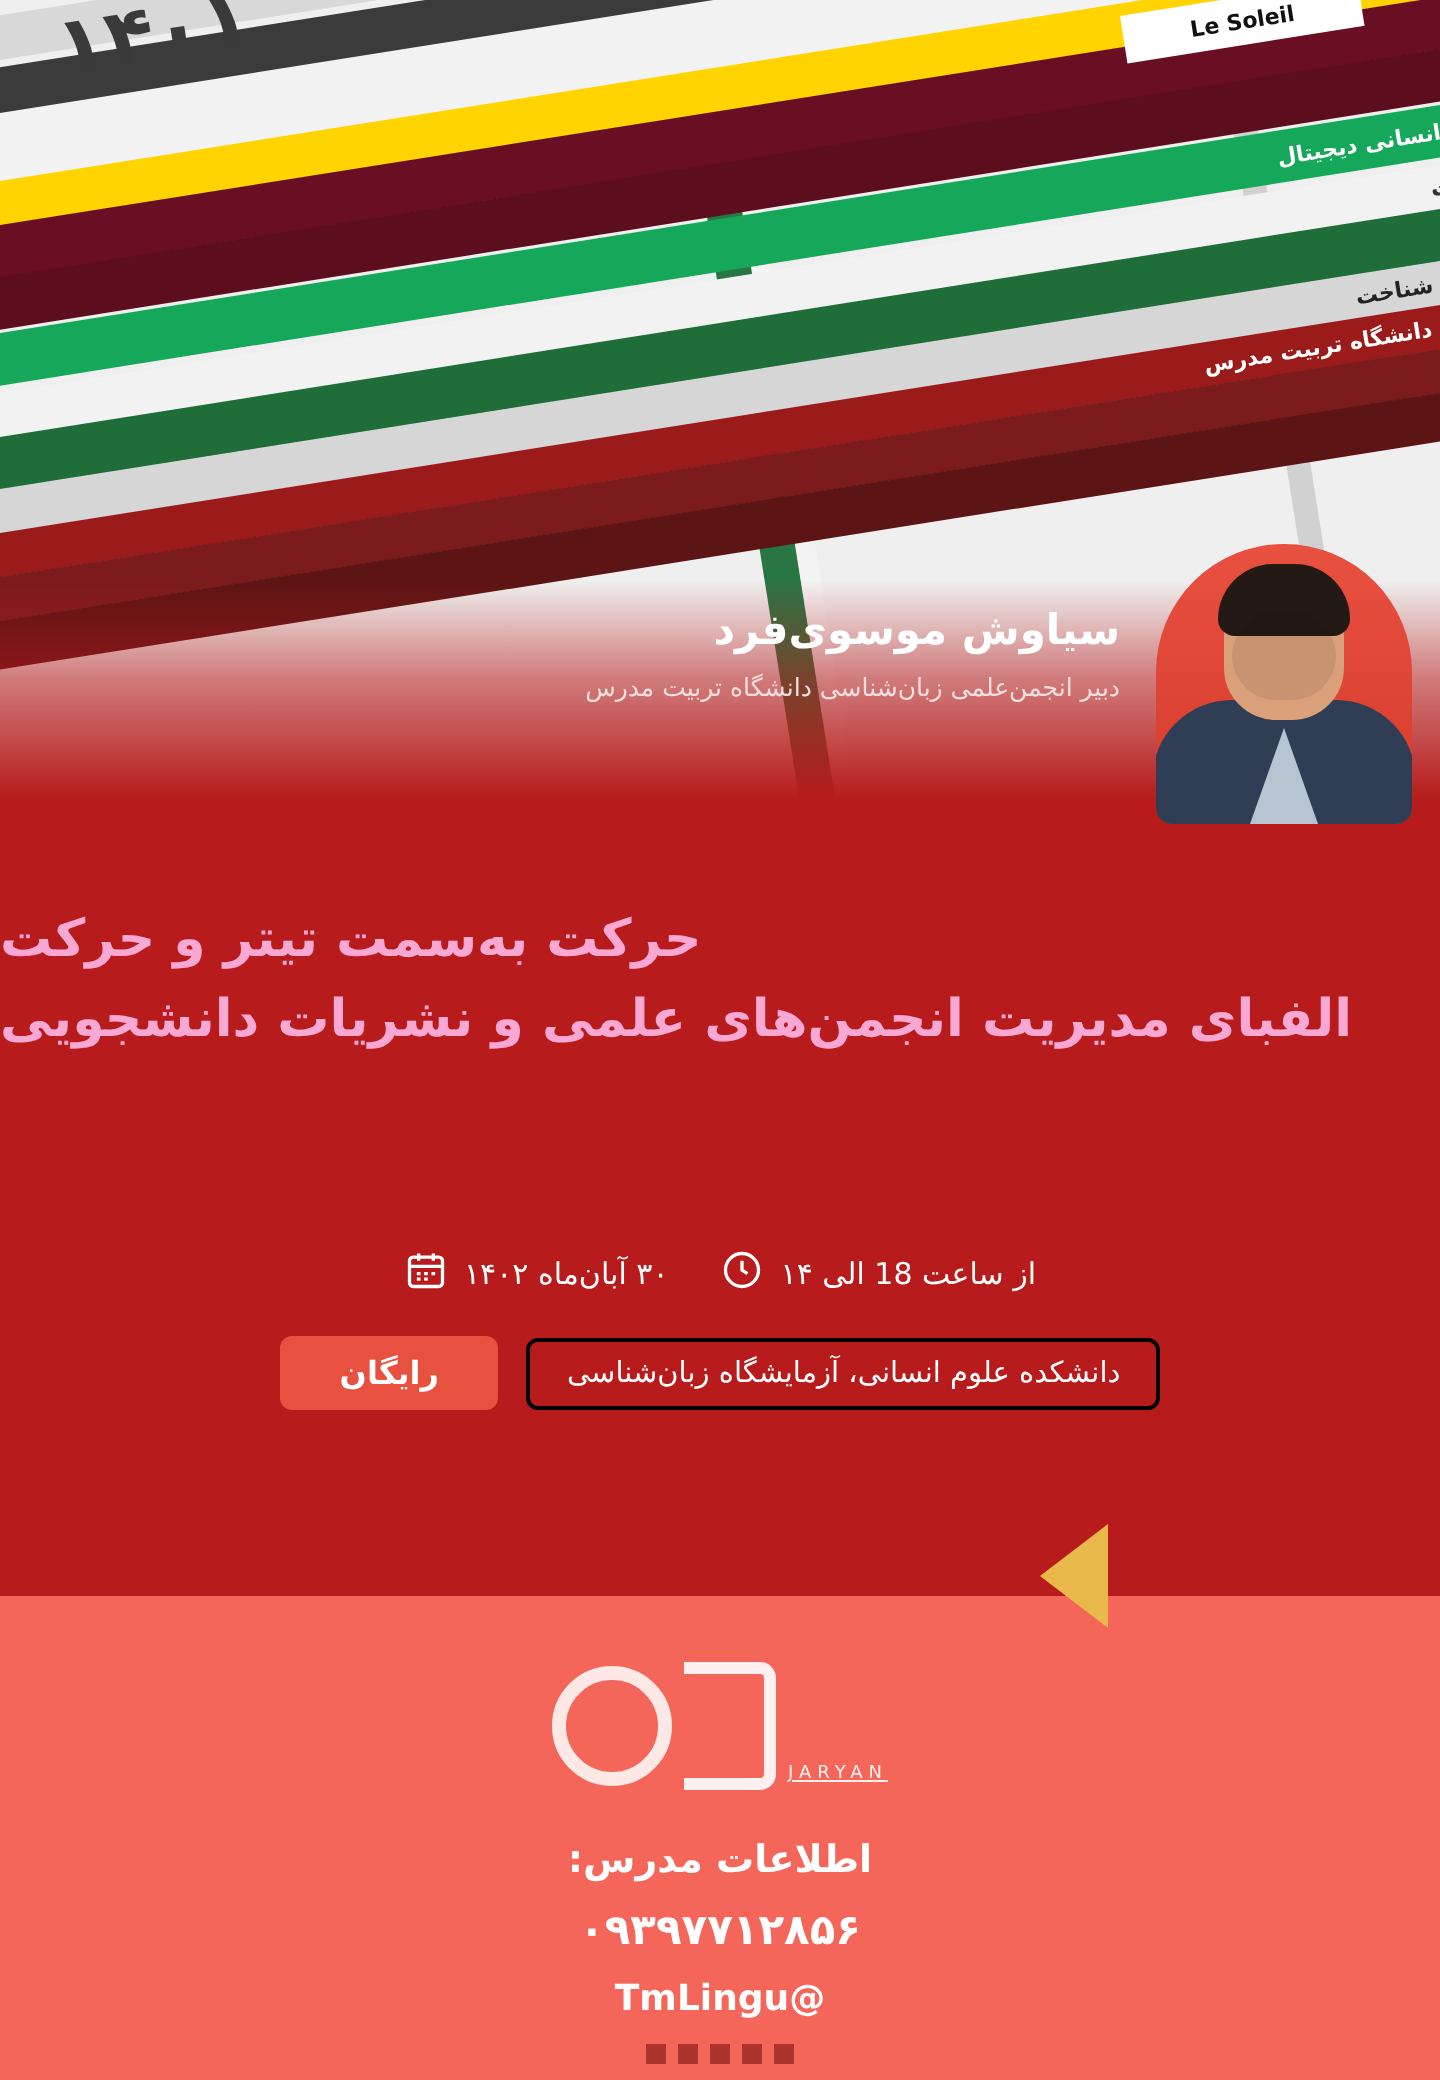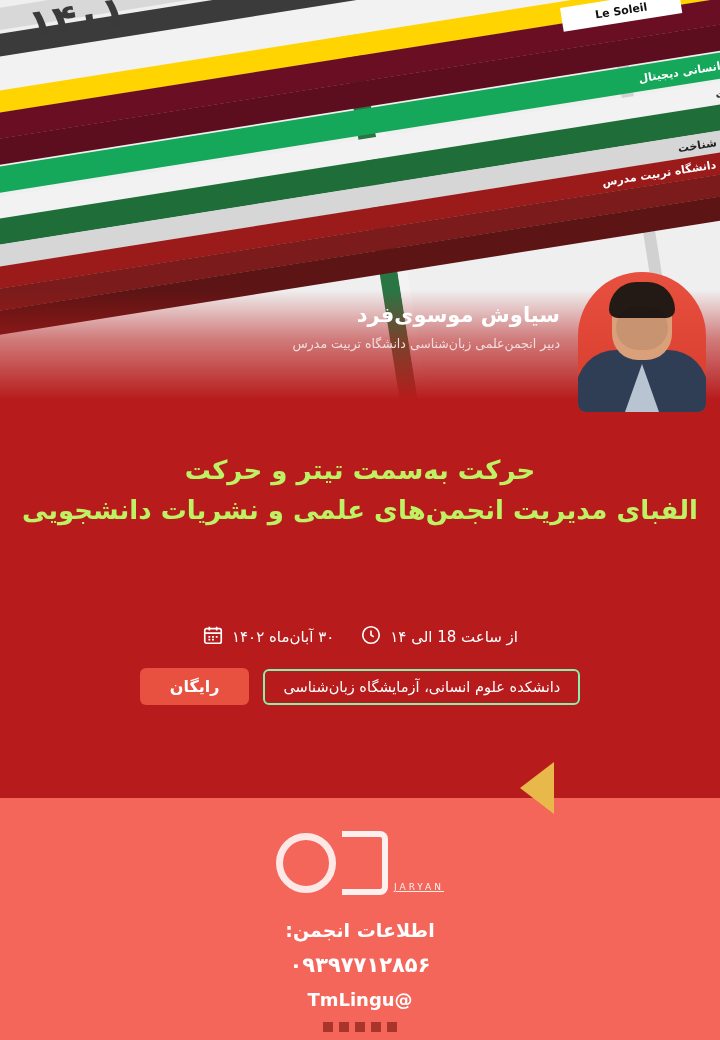--- a/index.html
+++ b/index.html
@@ -70,40 +70,40 @@
     clip-path:polygon(50% 0,100% 100%,0 100%);
   }
   .speaker-text{
     position:absolute;right:160px;top:300px;text-align:right;color:#fff;
   }
   .speaker-name{font-size:21px;font-weight:bold;line-height:1.5;}
   .speaker-role{font-size:12.5px;line-height:1.9;color:#f2dede;}
 
   
   .title-wrap{
-    position:absolute;right:0;left:0;top:455px;text-align:center;color:#bef264;
+    position:absolute;right:0;left:0;top:455px;text-align:left;color:#f9a8d4;
   }
   .title-1{font-size:26px;font-weight:bold;letter-spacing:-.3px;margin-bottom:10px;}
   .title-2{font-size:26px;font-weight:bold;letter-spacing:-.3px;}
 
   
   .info-row{
     position:absolute;top:624px;left:0;right:0;
     display:flex;justify-content:center;align-items:center;gap:26px;color:#fff;
   }
   .info-item{display:flex;align-items:flex-end;gap:8px;font-size:15px;}
   .ico{width:22px;height:22px;flex:0 0 22px;}
   .ico svg{width:22px;height:22px;display:block;}
 
   .second-row{
     position:absolute;top:668px;left:0;right:0;
     display:flex;justify-content:center;align-items:center;gap:14px;
   }
   .pill-outline{
-    border:2px solid #86efac;border-radius:6px;color:#fff;
+    border:2px solid #000000;border-radius:6px;color:#fff;
     padding:8px 18px;font-size:14.5px;
   }
   .pill-solid{
     background:#e8503f;color:#fff;border-radius:6px;
     padding:9px 30px;font-size:16px;font-weight:bold;
   }
 
   
   .bottom{
     position:absolute;left:0;bottom:0;width:720px;height:242px;background:#f4655a;
@@ -303,21 +303,21 @@
   <div class="bottom">
     <div class="arrow"></div>
 
     <div class="logo-area">
       <span class="logo-sub">JARYAN</span>
       <span class="bracket"></span>
       <span class="gear"></span>
     </div>
 
     <div class="contact">
-      <div class="c1">اطلاعات انجمن:</div>
+      <div class="c1">اطلاعات مدرس:</div>
       <div class="c2">۰۹۳۹۷۷۱۲۸۵۶</div>
       <div class="c3">@TmLingu</div>
     </div>
 
     <div class="bottom-dots">
       <i></i>
         <i></i>
         <i></i>
         <i></i>
         <i></i>

